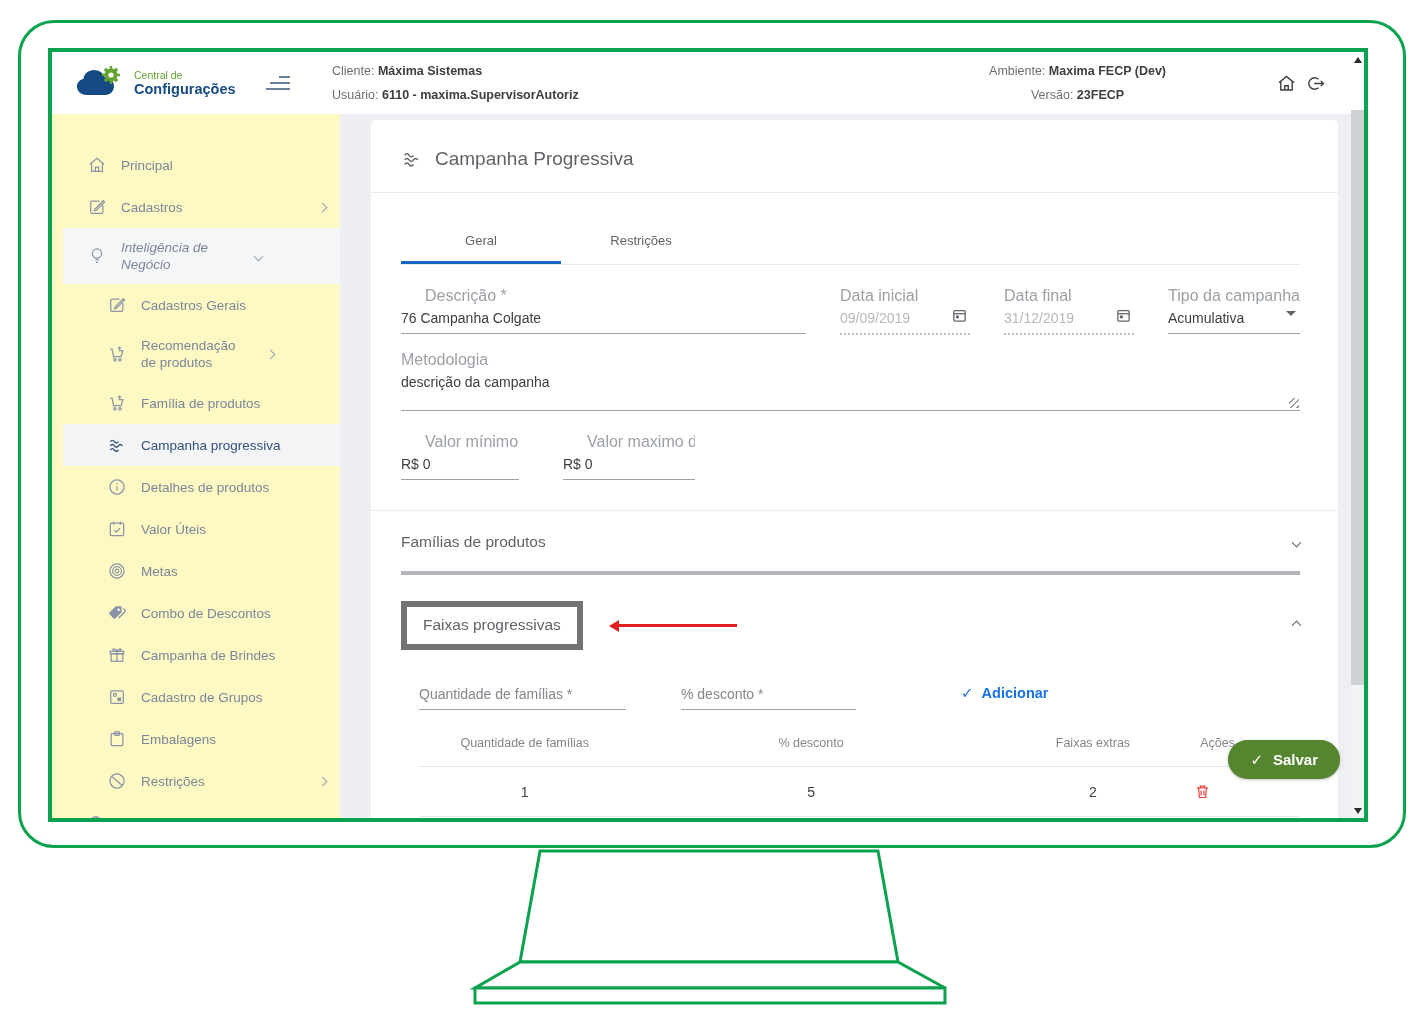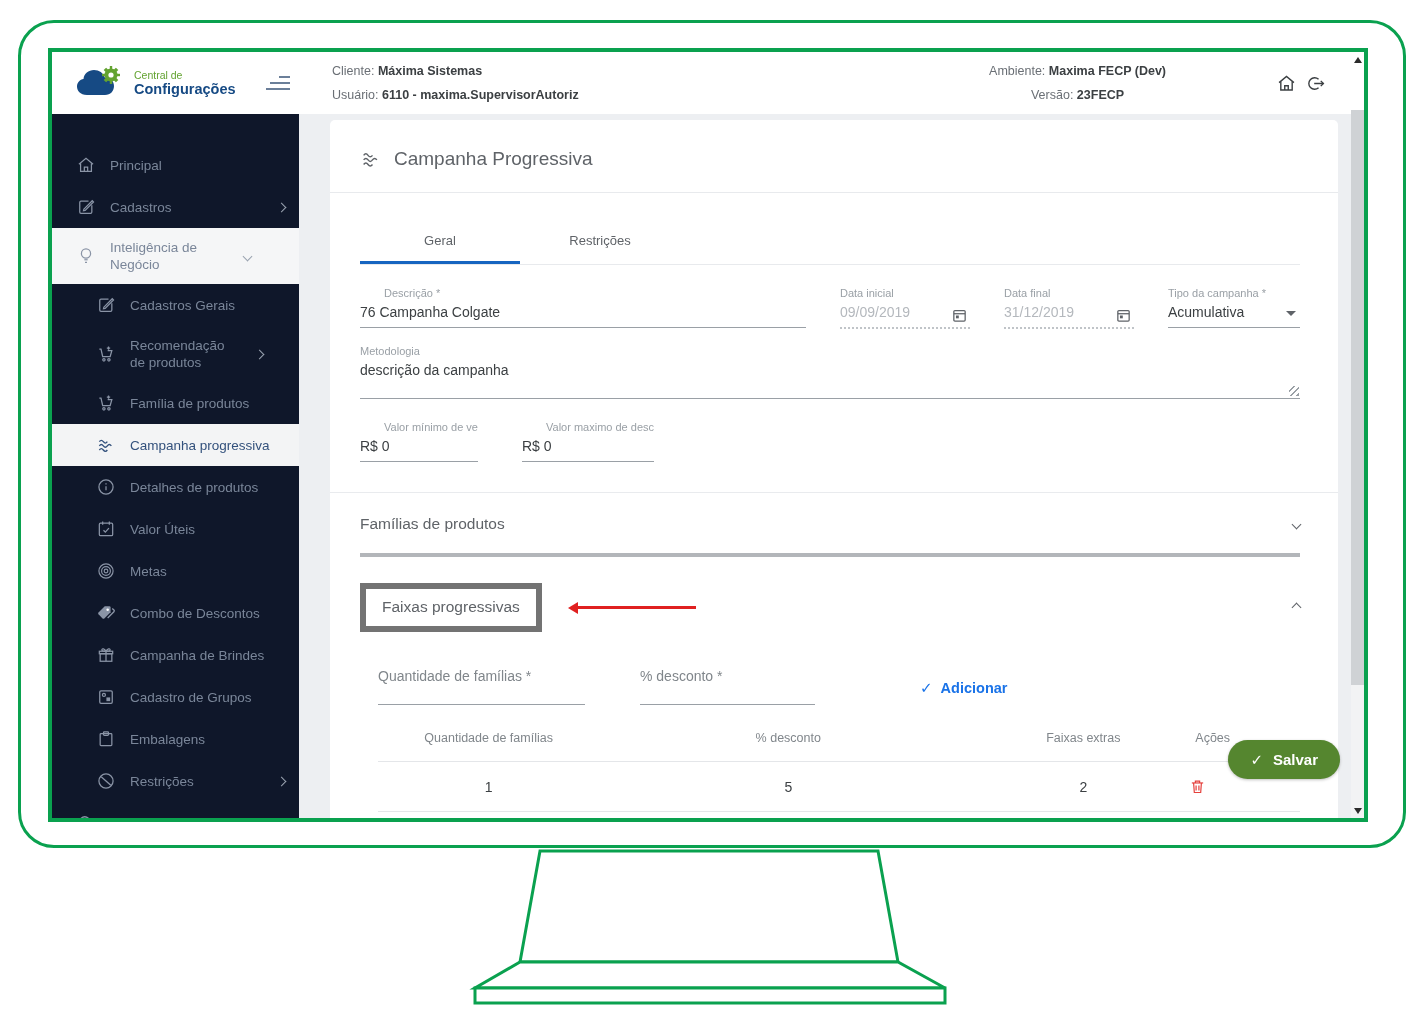--- a/index.html
+++ b/index.html
@@ -28,27 +28,27 @@
   .menu-icon i:nth-child(1){ width:11px; } .menu-icon i:nth-child(2){ width:20px; } .menu-icon i:nth-child(3){ width:24px; }
   .hdr-block { font-size:12.5px; color:#6a6f75; line-height:24px; }
   .hdr-client { margin-left:42px; padding-left:0; }
   .hdr-env { margin-left:auto; text-align:center; }
   .hdr-block b { color:#3c4043; font-weight:bold; }
   .hdr-icons { display:flex; align-items:center; gap:8px; margin:0 38px 0 110px; color:#3c4043; }
   .hdr-icons svg { cursor:pointer; }
 
   
   .app-body { display:flex; height:704px; }
-  .sidebar { width:247px; background:#0f172a; padding-top:30px; flex-shrink:0; overflow:hidden; }
+  .sidebar { width:288px; background:#fef9c3; padding-top:30px; flex-shrink:0; overflow:hidden;padding-left:11px; }
   .nav-item { display:flex; align-items:center; gap:14px; padding:11px 14px 11px 24px;
     color:#7a8699; font-size:13.5px; cursor:pointer; min-height:42px; }
   .nav-item .ico { width:20px; height:20px; flex-shrink:0; color:#8a94a6; }
   .nav-item .lbl { flex:1; line-height:17px; }
   .nav-item.sub { padding-left:44px; }
-  .nav-item.parent-open { background:#f5f6f7; }
+  .nav-item.parent-open { background:#f5f6f7;font-style:italic; }
   .nav-item.selected { background:#f3f4f5; color:#33517c; }
   .nav-item.selected .ico { color:#33517c; }
   .chev { width:7px; height:7px; border-right:1.5px solid #9aa3b0; border-bottom:1.5px solid #9aa3b0;
     flex-shrink:0; }
   .chev.right { transform:rotate(-45deg); }
   .chev.down  { transform:rotate(45deg); }
   .chev.up    { transform:rotate(-135deg); }
   .chev.dark  { border-color:#5f6368; }
 
   .main-area { flex:1; background:#edeff2; padding:6px 26px 0 31px; position:relative; }
@@ -60,21 +60,21 @@
   .rule { height:1px; background:#e8eaed; }
 
   .tabs { display:flex; padding:0; border-bottom:1px solid #e8eaed; margin-top:22px; }
   .tab { width:160px; text-align:center; padding:18px 0 13px 0; font-size:13px; color:#5f6368;
     cursor:pointer; border-bottom:3px solid transparent; }
   .tab.active { border-bottom-color:#1665C0; }
 
   .form { padding:22px 38px 0 30px; }
   .frow { display:flex; gap:34px; margin-bottom:16px; }
   .field { position:relative; }
-  .f-label { font-size:11px; color:#9aa0a6; margin-bottom:5px; white-space:nowrap; overflow:hidden; }
+  .f-label { font-size:16px; color:#9aa0a6; margin-bottom:5px; white-space:nowrap; overflow:hidden; }
   .f-label.indent { padding-left:24px; }
   .f-label.right { text-align:right; }
   .f-value { font-size:14px; color:#3c4043; padding-bottom:7px; border-bottom:1px solid #9aa0a6;
     white-space:nowrap; }
   .field.disabled .f-value { color:#b4b8bd; border-bottom:2px dotted #c0c4c8; padding-right:26px; }
   .cal-ico { position:absolute; right:2px; top:20px; color:#5f6368; }
   .caret { position:absolute; right:4px; width:0; height:0; border-left:5px solid transparent;
     border-right:5px solid transparent; border-top:5px solid #5f6368; }
   .grow { flex:1; }
   .w130 { width:130px; } .w132 { width:132px; } .w118 { width:118px; }
@@ -89,21 +89,21 @@
   .sec-fx { margin-top:26px; padding-bottom:6px; }
   .red-box { border:6px solid #737373; padding:9px 16px 10px 16px; }
   .red-arrow { display:flex; align-items:center; margin-left:26px; }
   .red-arrow .head { width:0; height:0; border-top:6px solid transparent; border-bottom:6px solid transparent;
     border-right:10px solid #E02020; }
   .red-arrow .shaft { width:118px; height:3px; background:#E02020; }
   .sec-spacer { flex:1; }
 
   .fx-inputs { display:flex; align-items:flex-end; gap:55px; padding:26px 38px 0 48px; }
   .fx-inputs input { border:none; outline:none; border-bottom:1px solid #9aa0a6; font-size:14px;
-    padding:4px 0 20px 0; color:#3c4043; background:transparent;
+    padding:4px 0 7px 0; color:#3c4043; background:transparent;
     font-family:"Liberation Sans","DejaVu Sans",sans-serif; }
   .fx-inputs input::placeholder { color:#80868b; opacity:1; }
   .add-btn { display:flex; align-items:center; gap:8px; color:#1a73e8; font-size:14.5px; font-weight:bold;
     cursor:pointer; margin-left:50px; padding-bottom:8px; }
   .add-btn .chk { color:#1a73e8; font-weight:normal; font-size:15px; }
 
   .fx-table { margin:26px 38px 0 48px; font-size:13px; }
   .t-head, .t-row { display:flex; align-items:center; }
   .t-head { color:#80868b; font-size:12.5px; padding-bottom:16px; border-bottom:1px solid #e4e6e9; }
   .t-row { color:#3c4043; font-size:14px; height:50px; border-bottom:1px solid #e4e6e9; }

